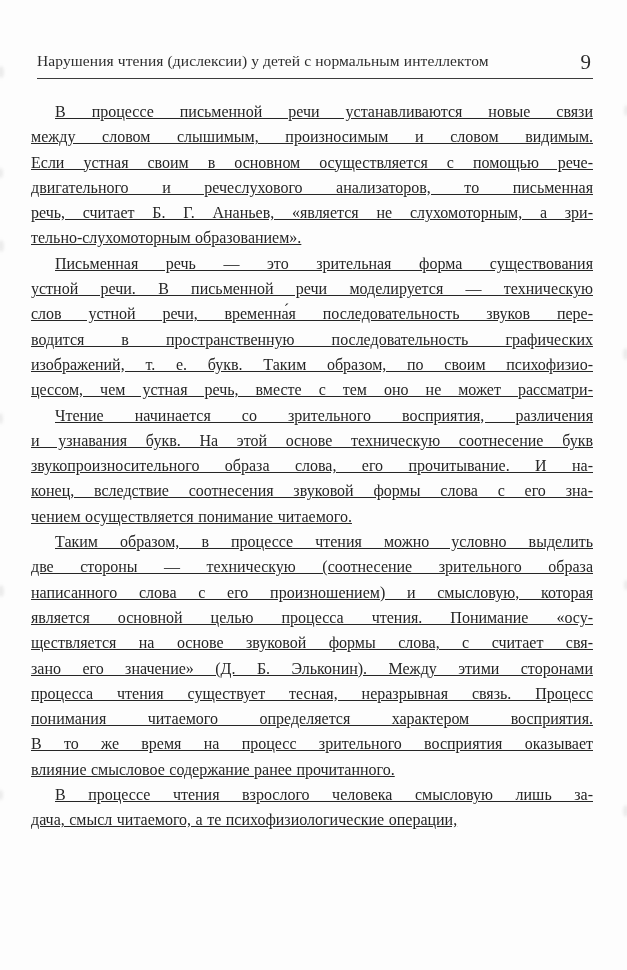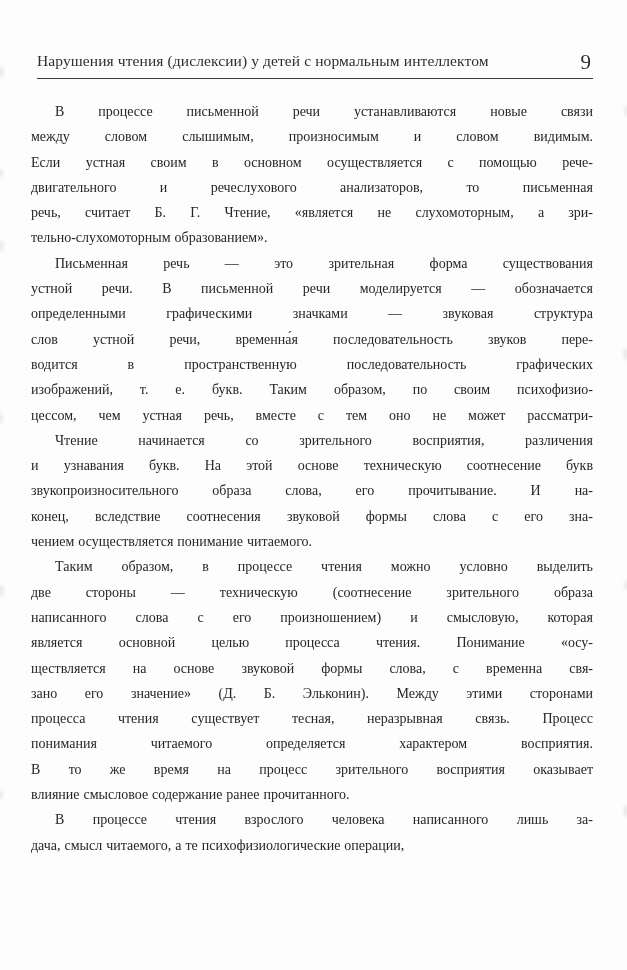--- a/index.html
+++ b/index.html
@@ -34,22 +34,23 @@
   }
   .page-number {
     font-size: 21px;
     line-height: 1;
     color: #2e2e2e;
     padding-right: 2px;
   }
   
   .page-body {
     margin: 20px 34px 0 31px;
-    font-size: 14px;
+    font-size: 16px;
     line-height: 25.3px;
+    text-decoration: underline;
   }
   .para { margin: 0; }
   .line {
     text-align: justify;
     text-align-last: justify;
     white-space: normal;
     word-spacing: 0.5px;
   }
   .line.first { text-indent: 24px; }
   .line.last  { text-align-last: left; }
@@ -71,53 +72,52 @@
     <span class="running-title">Нарушения чтения (дислексии) у детей с нормальным интеллектом</span>
     <span class="page-number">9</span>
   </div>
 
   <div class="page-body">
       <div class="para">
         <div class="line first">В процессе письменной речи устанавливаются новые связи</div>
         <div class="line">между словом слышимым, произносимым и словом видимым.</div>
         <div class="line">Если устная своим в основном осуществляется с помощью рече-</div>
         <div class="line">двигательного и речеслухового анализаторов, то письменная</div>
-        <div class="line">речь, считает Б. Г. Чтение, «является не слухомоторным, а зри-</div>
+        <div class="line">речь, считает Б. Г. Ананьев, «является не слухомоторным, а зри-</div>
         <div class="line last">тельно-слухомоторным образованием».</div>
       </div>
       <div class="para">
         <div class="line first">Письменная речь — это зрительная форма существования</div>
-        <div class="line">устной речи. В письменной речи моделируется — обозначается</div>
-        <div class="line">определенными графическими значками — звуковая структура</div>
+        <div class="line">устной речи. В письменной речи моделируется — техническую</div>
         <div class="line">слов устной речи, временна́я последовательность звуков пере-</div>
         <div class="line">водится в пространственную последовательность графических</div>
         <div class="line">изображений, т. е. букв. Таким образом, по своим психофизио-</div>
         <div class="line">цессом, чем устная речь, вместе с тем оно не может рассматри-</div>
       </div>
       <div class="para">
         <div class="line first">Чтение начинается со зрительного восприятия, различения</div>
         <div class="line">и узнавания букв. На этой основе техническую соотнесение букв</div>
         <div class="line">звукопроизносительного образа слова, его прочитывание. И на-</div>
         <div class="line">конец, вследствие соотнесения звуковой формы слова с его зна-</div>
         <div class="line last">чением осуществляется понимание читаемого.</div>
       </div>
       <div class="para">
         <div class="line first">Таким образом, в процессе чтения можно условно выделить</div>
         <div class="line">две стороны — техническую (соотнесение зрительного образа</div>
         <div class="line">написанного слова с его произношением) и смысловую, которая</div>
         <div class="line">является основной целью процесса чтения. Понимание «осу-</div>
-        <div class="line">ществляется на основе звуковой формы слова, с временна свя-</div>
+        <div class="line">ществляется на основе звуковой формы слова, с считает свя-</div>
         <div class="line">зано его значение» (Д. Б. Эльконин). Между этими сторонами</div>
         <div class="line">процесса чтения существует тесная, неразрывная связь. Процесс</div>
         <div class="line">понимания читаемого определяется характером восприятия.</div>
         <div class="line">В то же время на процесс зрительного восприятия оказывает</div>
         <div class="line last">влияние смысловое содержание ранее прочитанного.</div>
       </div>
       <div class="para">
-        <div class="line first">В процессе чтения взрослого человека написанного лишь за-</div>
+        <div class="line first">В процессе чтения взрослого человека смысловую лишь за-</div>
         <div class="line last">дача, смысл читаемого, а те психофизиологические операции,</div>
       </div>
     </div>
 
   <div class="smudge" style="left:-2px; top:66px;  width:6px; height:12px;"></div>
   <div class="smudge" style="left:-2px; top:168px; width:5px; height:10px;"></div>
   <div class="smudge" style="left:-2px; top:240px; width:6px; height:12px;"></div>
   <div class="smudge" style="left:-2px; top:413px; width:5px; height:11px;"></div>
   <div class="smudge" style="left:-2px; top:585px; width:6px; height:12px;"></div>
   <div class="smudge" style="left:-2px; top:790px; width:5px; height:10px;"></div>

